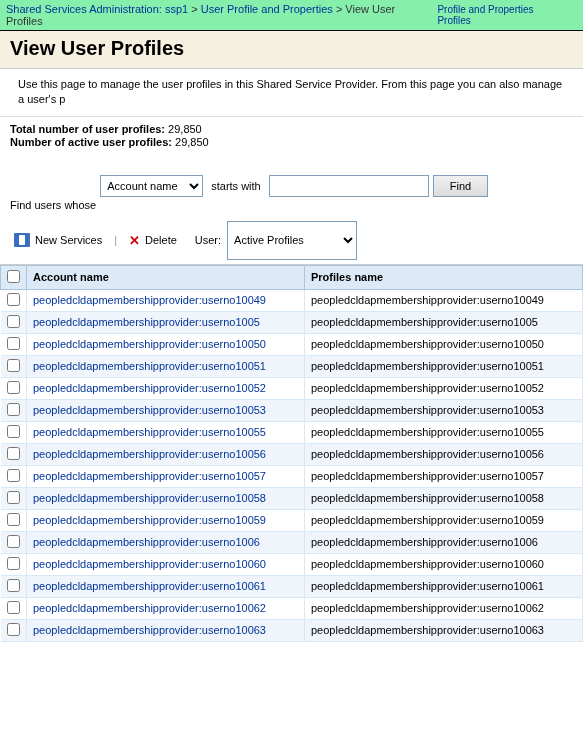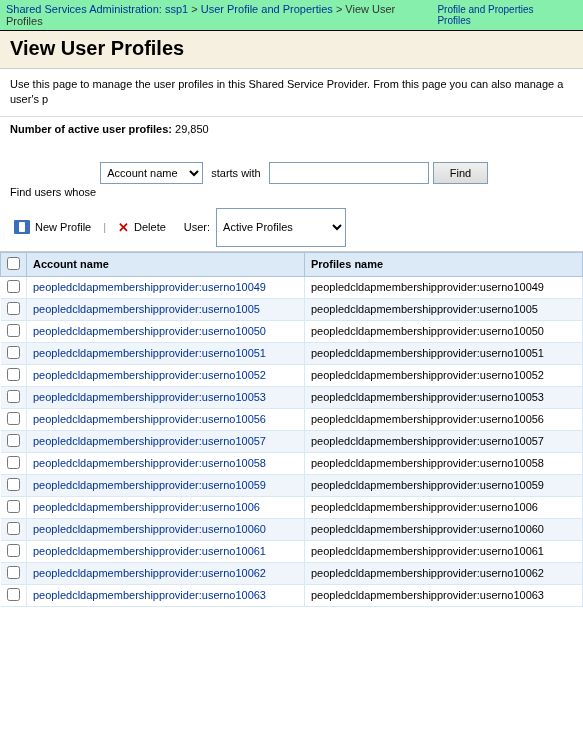--- a/index.html
+++ b/index.html
@@ -35,21 +35,21 @@
     }
     .page-title {
       font-size: 20px;
       font-weight: bold;
       color: #000;
       font-family: Arial, sans-serif;
     }
 
     
     .description {
-      padding: 8px 10px;
+      padding: 8px 18px;
       font-size: 11px;
       color: #000;
       border-bottom: 1px solid #ddd;
       line-height: 1.4;
     }
 
     
     .stats {
       padding: 6px 10px;
       font-size: 11px;
@@ -213,20 +213,24 @@
 <div class="page-title-area">
   <h1 class="page-title">View User Profiles</h1>
 </div>
 
 <div class="description">
   <span>Use this page to manage the user profiles in this Shared Service Provider. From this page you can also manage a user's p</span>
 </div>
 
 <div class="stats">
   <div>
+    <strong>Total number of user profiles:</strong>
+    <span>29,850</span>
+  </div>
+  <div>
     <strong>Number of active user profiles:</strong>
     <span>29,850</span>
   </div>
 </div>
 
 <div class="find-bar">
   <label>Find users whose</label>
   <select>
     <option>Account name</option>
     <option>Preferred name</option>
@@ -235,21 +239,21 @@
     <option>Email</option>
   </select>
   <span class="starts-with-label">starts with</span>
   <input type="text" value="" style="">
   <button>Find</button>
 </div>
 
 <div class="toolbar">
   <button class="toolbar-btn">
     <span class="np-icon"></span>
-    <span>New Profile</span>
+    <span>New Services</span>
   </button>
   <span class="toolbar-sep">|</span>
   <button class="toolbar-btn">
     <span style="color:#cc0000; font-weight:bold; font-size:13px; margin-right:2px;">✕</span>
     <span>Delete</span>
   </button>
   <span class="toolbar-view-label">User:</span>
   <select class="toolbar-view-select">
     <option>Active Profiles</option>
     <option>All Profiles</option>
@@ -293,20 +297,25 @@
         <td><a href="#">peopledcldapmembershipprovider:userno10052</a></td>
         <td>peopledcldapmembershipprovider:userno10052</td>
       </tr>
       <tr>
         <td><input type="checkbox" style=""></td>
         <td><a href="#">peopledcldapmembershipprovider:userno10053</a></td>
         <td>peopledcldapmembershipprovider:userno10053</td>
       </tr>
       <tr>
         <td><input type="checkbox" style=""></td>
+        <td><a href="#">peopledcldapmembershipprovider:userno10055</a></td>
+        <td>peopledcldapmembershipprovider:userno10055</td>
+      </tr>
+      <tr>
+        <td><input type="checkbox" style=""></td>
         <td><a href="#">peopledcldapmembershipprovider:userno10056</a></td>
         <td>peopledcldapmembershipprovider:userno10056</td>
       </tr>
       <tr>
         <td><input type="checkbox" style=""></td>
         <td><a href="#">peopledcldapmembershipprovider:userno10057</a></td>
         <td>peopledcldapmembershipprovider:userno10057</td>
       </tr>
       <tr>
         <td><input type="checkbox" style=""></td>

